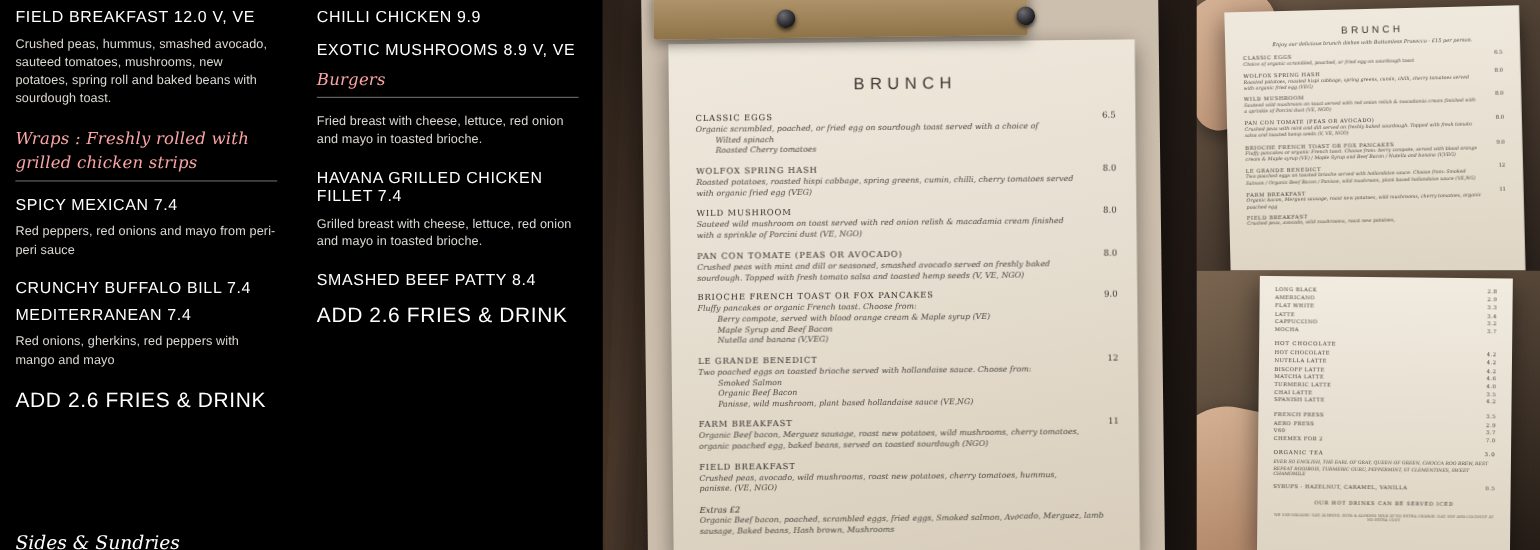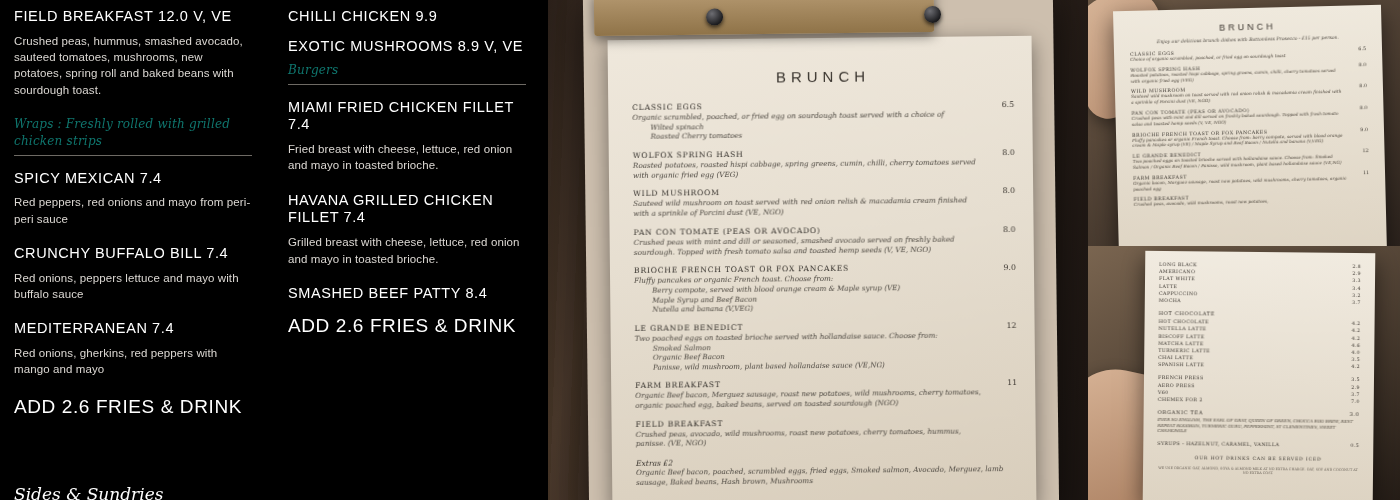--- a/index.html
+++ b/index.html
@@ -47,23 +47,23 @@
   .item-desc {
     font-size: 11.5px;
     line-height: 1.42;
     color: #ddd9d4;
     margin: 0 0 18px 0;
     letter-spacing: 0.1px;
   }
   .script-head {
     font-family: "DejaVu Serif", serif;
     font-style: italic;
-    font-size: 12px;
+    font-size: 15px;
     line-height: 1.45;
-    color: #0f766e;
+    color: #fca5a5;
     margin: 6px 0 4px 0;
     letter-spacing: 0.2px;
   }
   .rule {
     height: 1px;
     background: #6e6a64;
     margin: 4px 0 14px 0;
     width: 100%;
   }
   .addline {
@@ -337,40 +337,38 @@
 
       <div class="script-head">Wraps : Freshly rolled with grilled chicken strips</div>
       <div class="rule"></div>
 
       <div>
         <div class="item-title">SPICY MEXICAN 7.4</div>
         <div class="item-desc">Red peppers, red onions and mayo from peri-peri sauce</div>
       </div>
       <div>
         <div class="item-title">CRUNCHY BUFFALO BILL 7.4</div>
-        <div class="item-desc">Red onions, peppers lettuce and mayo with buffalo sauce</div>
       </div>
       <div>
         <div class="item-title">MEDITERRANEAN 7.4</div>
         <div class="item-desc">Red onions, gherkins, red peppers with mango and mayo</div>
       </div>
 
       <div class="addline">ADD 2.6 FRIES &amp; DRINK</div>
       <div class="bottom-script">Sides &amp; Sundries</div>
     </div>
 
     <div class="col col2">
       <div class="item-title">CHILLI CHICKEN 9.9</div>
       <div class="item-title" style="margin-top:12px;">EXOTIC MUSHROOMS 8.9 V, VE</div>
 
       <div class="script-head">Burgers</div>
       <div class="rule"></div>
 
       <div>
-        <div class="item-title">MIAMI FRIED CHICKEN FILLET 7.4</div>
         <div class="item-desc">Fried breast with cheese, lettuce, red onion and mayo in toasted brioche.</div>
       </div>
       <div>
         <div class="item-title">HAVANA GRILLED CHICKEN FILLET 7.4</div>
         <div class="item-desc">Grilled breast with cheese, lettuce, red onion and mayo in toasted brioche.</div>
       </div>
       <div>
         <div class="item-title">SMASHED BEEF PATTY 8.4</div>
       </div>
 

